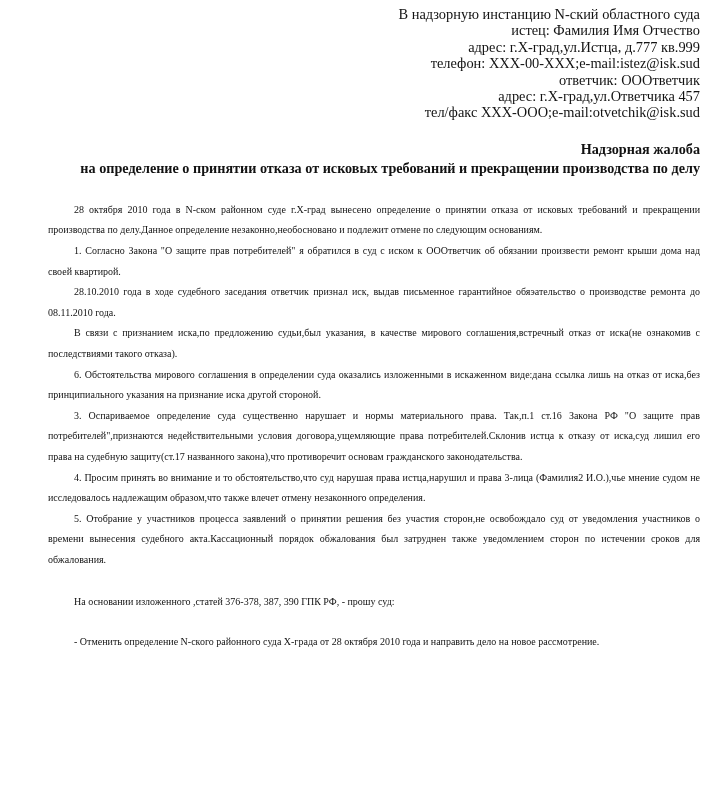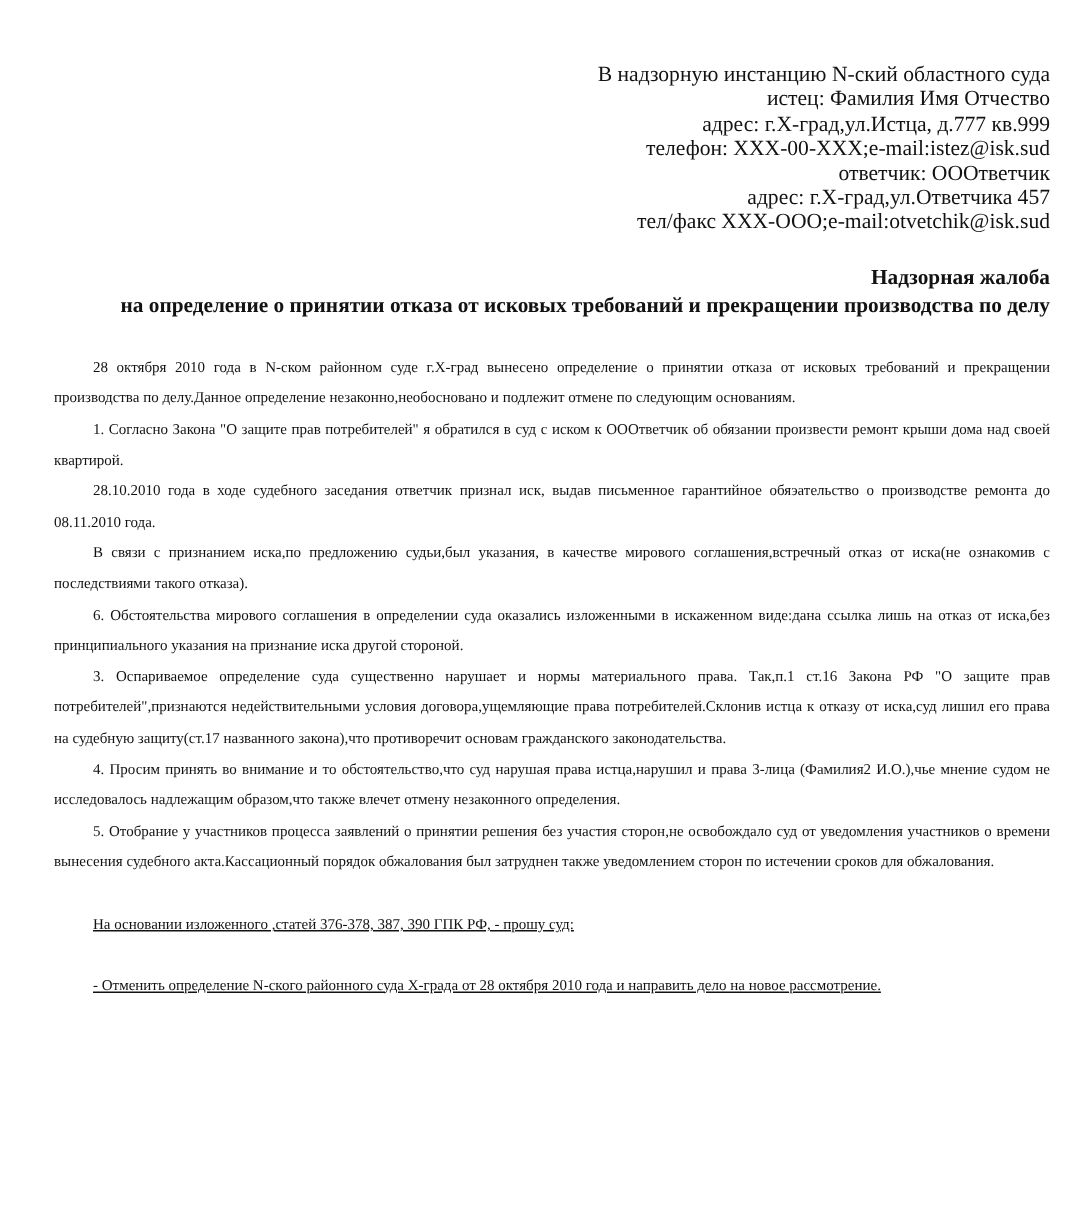--- a/index.html
+++ b/index.html
@@ -13,23 +13,22 @@
     height: 809px;
     overflow: hidden;
     font-family: "Liberation Serif", "DejaVu Serif", serif;
     color: #121212;
     -webkit-font-smoothing: antialiased;
   }
   .page {
     box-sizing: border-box;
     width: 720px;
     height: 675px;
-    padding: 6px 20px 0 36px;
+    padding: 6px 20px 0 48px;
     position: relative;
-    margin-top: 36px;
   }
 
   
   .addressee {
     text-align: right;
     font-size: 14.4px;
     line-height: 16.4px;
     padding-right: 0px;
     margin-bottom: 0;
   }
@@ -65,21 +64,20 @@
   }
 
   .spacer-sm { height: 20px; }
   .spacer-md { height: 21px; }
 
   
   .petition p {
     margin: 0;
     text-indent: 26px;
     text-align: justify;
-    text-decoration: underline;
   }
 </style>
 </head>
 <body>
 
 <div class="page">
 
   <div class="addressee">
     <div class="line">В надзорную инстанцию N-ский областного суда</div>
     <div class="line">истец: Фамилия Имя Отчество</div>

